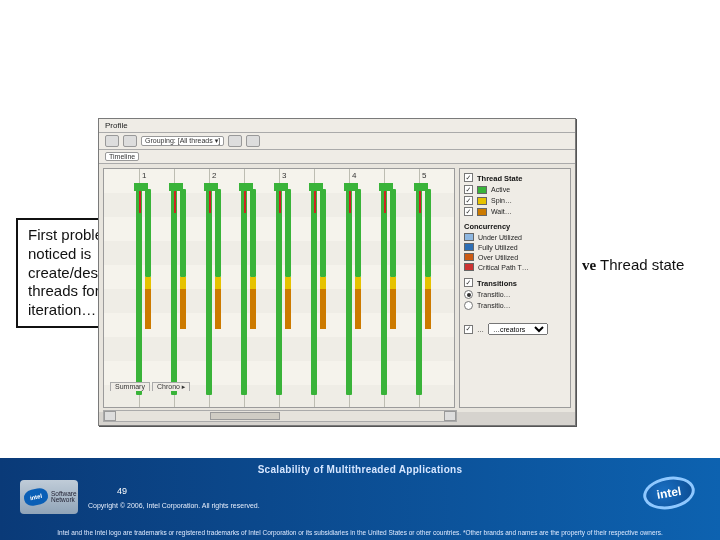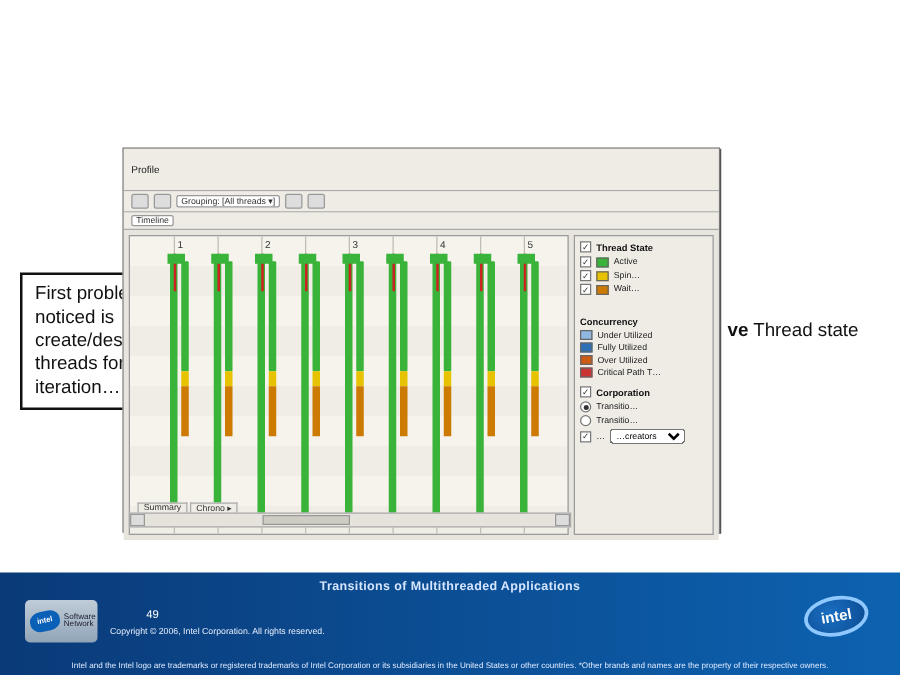--- a/index.html
+++ b/index.html
@@ -20,31 +20,31 @@
   .callout-mid {
     position: absolute; left: 336px; top: 194px;
     background: #fff; border: 2px solid #111; padding: 4px 10px;
     font-size: 14px; line-height: 1.3; color: #111; width: 224px;
   }
   .callout-mid b { font-weight: bold; }
   .side-label {
     position: absolute; left: 582px; top: 256px;
     font-size: 15px; color: #111; white-space: nowrap;
   }
-  .side-label b { font-weight: bold; }
+  .side-label b { font-weight: bold; font-family: Liberation Serif, serif; }
 
   
   .profiler-window {
     position: absolute; left: 98px; top: 118px;
     width: 478px; height: 308px;
     background: #d6d3ce; border: 1px solid #7a7a7a;
     box-shadow: 1px 1px 0 #555;
   }
   .pw-row { display: flex; align-items: center; font-size: 8px; color: #222; }
-  .pw-menu { background: #efece6; border-bottom: 1px solid #aaa; padding: 12px 6px; gap: 10px; }
+  .pw-menu { background: #efece6; border-bottom: 1px solid #aaa; padding: 2px 6px; gap: 10px; }
   .pw-tool { background: #efece6; border-bottom: 1px solid #aaa; padding: 2px 6px; gap: 4px; }
   .pw-tab { background: #efece6; border-bottom: 1px solid #aaa; padding: 2px 6px; gap: 6px; }
   .chip { background: #fff; border: 1px solid #999; border-radius: 2px; padding: 0 3px; font-size: 7px; color:#333;}
   .btn { width: 14px; height: 12px; background: #ddd; border: 1px solid #999; border-radius: 2px; }
   .pw-body { display: flex; height: calc(100% - 58px); background: #e8e5de; }
   .plot {
     flex: 1 1 auto; margin: 4px; background: repeating-linear-gradient(to bottom, #f5f3ec 0 24px, #efede6 24px 48px);
     border: 1px solid #9b9b9b; position: relative; overflow: hidden;
   }
   .axis-label { position: absolute; top: 2px; font-size: 8px; color: #333; }
@@ -259,68 +259,68 @@
             <span class="cb">✓</span>
             <span class="sw spin"></span>
             <span>Spin…</span>
           </div>
         <div class="lg-row">
             <span class="cb">✓</span>
             <span class="sw wait"></span>
             <span>Wait…</span>
           </div>
 
-        <div class="lg-h" style="margin-top:15px">Concurrency</div>
+        <div class="lg-h" style="margin-top:4px">Concurrency</div>
         <div class="lg-row">
             <span class="sw under"></span>
             <span>Under Utilized</span>
           </div>
         <div class="lg-row">
             <span class="sw fully"></span>
             <span>Fully Utilized</span>
           </div>
         <div class="lg-row">
             <span class="sw over"></span>
             <span>Over Utilized</span>
           </div>
         <div class="lg-row">
             <span class="sw critical"></span>
             <span>Critical Path T…</span>
           </div>
 
         <div class="lg-row" style="margin-top:4px">
             <span class="cb">✓</span>
-            <span class="lg-h">Corporation</span>
+            <span class="lg-h">Transitions</span>
           </div>
         <div class="lg-row">
             <span class="rad">
               <span class="dot"></span>
             </span>
             <span>Transitio…</span>
           </div>
         <div class="lg-row">
             <span class="rad"></span>
             <span>Transitio…</span>
           </div>
-        <div class="lg-row" style="margin-top:0">
+        <div class="lg-row" style="margin-top:11px">
             <span class="cb">✓</span>
             <span>…</span>
             <select><option>…creators</option></select>
           </div>
       </div>
     </div>
     <div class="h-scroll">
       <div class="h-arrow l"></div>
       <div class="thumb"></div>
       <div class="h-arrow r"></div>
     </div>
   </div>
 
   <div class="footer">
-    <div class="scal">Transitions of Multithreaded Applications</div>
+    <div class="scal">Scalability of Multithreaded Applications</div>
     <div class="sw-badge">
       <div class="intel-oval">intel</div>
       <div class="sw-text">Software<br>Network</div>
     </div>
     <div class="pg">49</div>
     <div class="copy">Copyright © 2006, Intel Corporation. All rights reserved.</div>
     <div class="legal">Intel and the Intel logo are trademarks or registered trademarks of Intel Corporation or its subsidiaries in the United States or other countries. *Other brands and names are the property of their respective owners.</div>
     <div class="intel-logo-r">
       <div class="oval">intel</div>
     </div>

